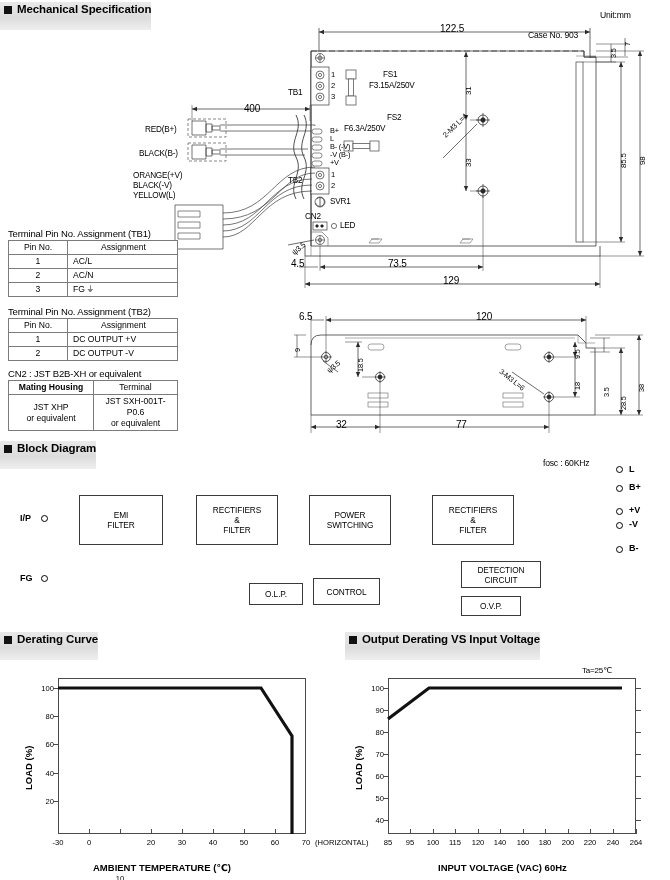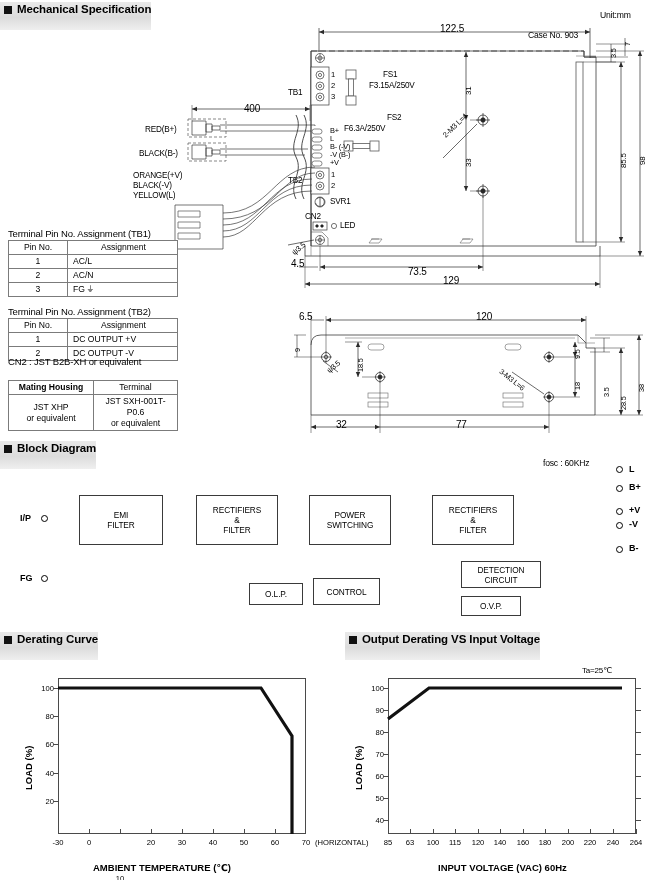--- a/index.html
+++ b/index.html
@@ -207,21 +207,21 @@
     <path d="M305,284 l5,-2.2 l0,4.4 z" fill="#2b2b2b" stroke="none"></path>
     <path d="M600,284 l-5,-2.2 l0,4.4 z" fill="#2b2b2b" stroke="none"></path>
     <path d="M305,256 L305,288 M600,256 L600,288" stroke-width="0.5"></path>
 
     <path d="M299,267 L318,267" stroke-width="0.6"></path>
   </g>
 </svg>
 
 <div class="dim" style="left:440px;top:23px;">122.5</div>
 <div class="dim" style="left:443px;top:275px;">129</div>
-<div class="dim" style="left:408px;top:258px;margin-top:8px;">73.5</div>
+<div class="dim" style="left:388px;top:258px;">73.5</div>
 <div class="dim" style="left:291px;top:258px;">4.5</div>
 <div class="dimv" style="left:290px;top:250px;font-size:7.6px;transform:rotate(-40deg);">ψ3.5</div>
 <div class="dimv" style="left:464px;top:95px;">31</div>
 <div class="dimv" style="left:464px;top:167px;">33</div>
 <div class="dimv" style="left:638px;top:165px;">98</div>
 <div class="dimv" style="left:619px;top:168px;">85.5</div>
 <div class="dimv" style="left:609px;top:58px;font-size:7.4px;">3.5</div>
 <div class="dimv" style="left:623px;top:46px;font-size:7.4px;">7</div>
 <div class="dim" style="left:441px;top:133px;font-size:7.6px;transform-origin:0 0;transform:rotate(-44deg);">2-M3 L=4</div>
 
@@ -423,21 +423,21 @@
     <td class="c">1</td>
     <td class="l">DC OUTPUT +V</td>
   </tr>
   <tr>
     <td class="c">2</td>
     <td class="l">DC OUTPUT -V</td>
   </tr>
 </tbody>
   </table>
 
-<div class="tbl-title" style="left:8px;top:356px;">CN2 : JST B2B-XH or equivalent</div>
+<div class="tbl-title" style="left:8px;top:368px;">CN2 : JST B2B-XH or equivalent</div>
 <table class="pin" style="left:8px;top:380px;width:170px;">
   <tbody>
       <tr>
     <th class="c" style="width:78px;font-weight:bold;">Mating Housing</th>
     <th class="c">Terminal</th>
   </tr>
   <tr>
     <td class="c">
       <span>JST XHP</span><br>
       <span>or equivalent</span>
@@ -689,21 +689,21 @@
 <div class="tick" style="left:455px;top:829px;width:1px;height:5px;"></div>
 <div class="tick" style="left:478px;top:829px;width:1px;height:5px;"></div>
 <div class="tick" style="left:500px;top:829px;width:1px;height:5px;"></div>
 <div class="tick" style="left:523px;top:829px;width:1px;height:5px;"></div>
 <div class="tick" style="left:545px;top:829px;width:1px;height:5px;"></div>
 <div class="tick" style="left:568px;top:829px;width:1px;height:5px;"></div>
 <div class="tick" style="left:590px;top:829px;width:1px;height:5px;"></div>
 <div class="tick" style="left:613px;top:829px;width:1px;height:5px;"></div>
 <div class="tick" style="left:636px;top:829px;width:1px;height:5px;"></div>
 <div class="axlbl" style="left:378px;top:838px;width:20px;">85</div>
-<div class="axlbl" style="left:400px;top:838px;width:20px;">63</div>
+<div class="axlbl" style="left:400px;top:838px;width:20px;">95</div>
 <div class="axlbl" style="left:423px;top:838px;width:20px;">100</div>
 <div class="axlbl" style="left:445px;top:838px;width:20px;">115</div>
 <div class="axlbl" style="left:468px;top:838px;width:20px;">120</div>
 <div class="axlbl" style="left:490px;top:838px;width:20px;">140</div>
 <div class="axlbl" style="left:513px;top:838px;width:20px;">160</div>
 <div class="axlbl" style="left:535px;top:838px;width:20px;">180</div>
 <div class="axlbl" style="left:558px;top:838px;width:20px;">200</div>
 <div class="axlbl" style="left:580px;top:838px;width:20px;">220</div>
 <div class="axlbl" style="left:603px;top:838px;width:20px;">240</div>
 <div class="axlbl" style="left:626px;top:838px;width:20px;">264</div>

